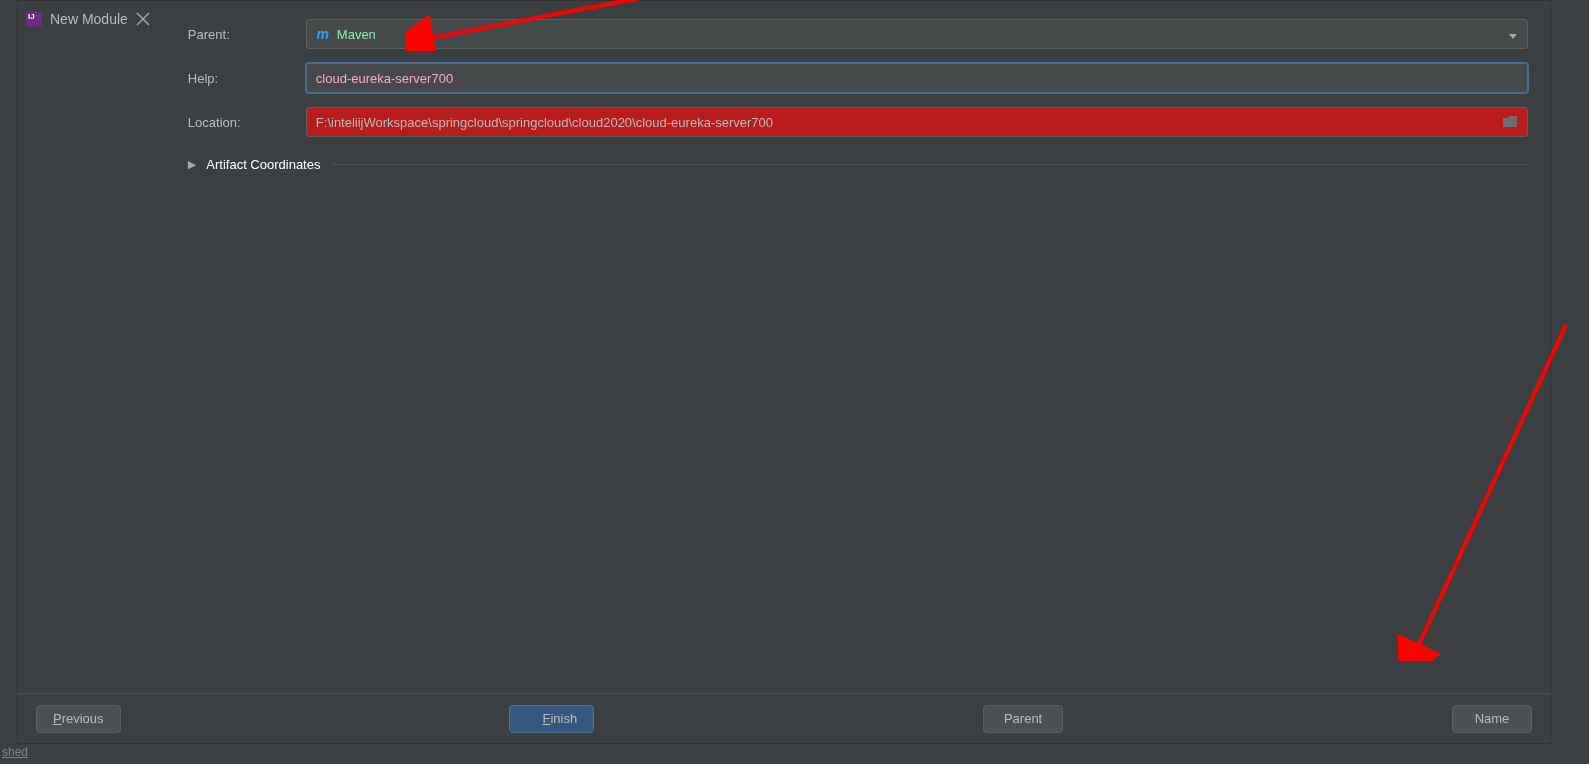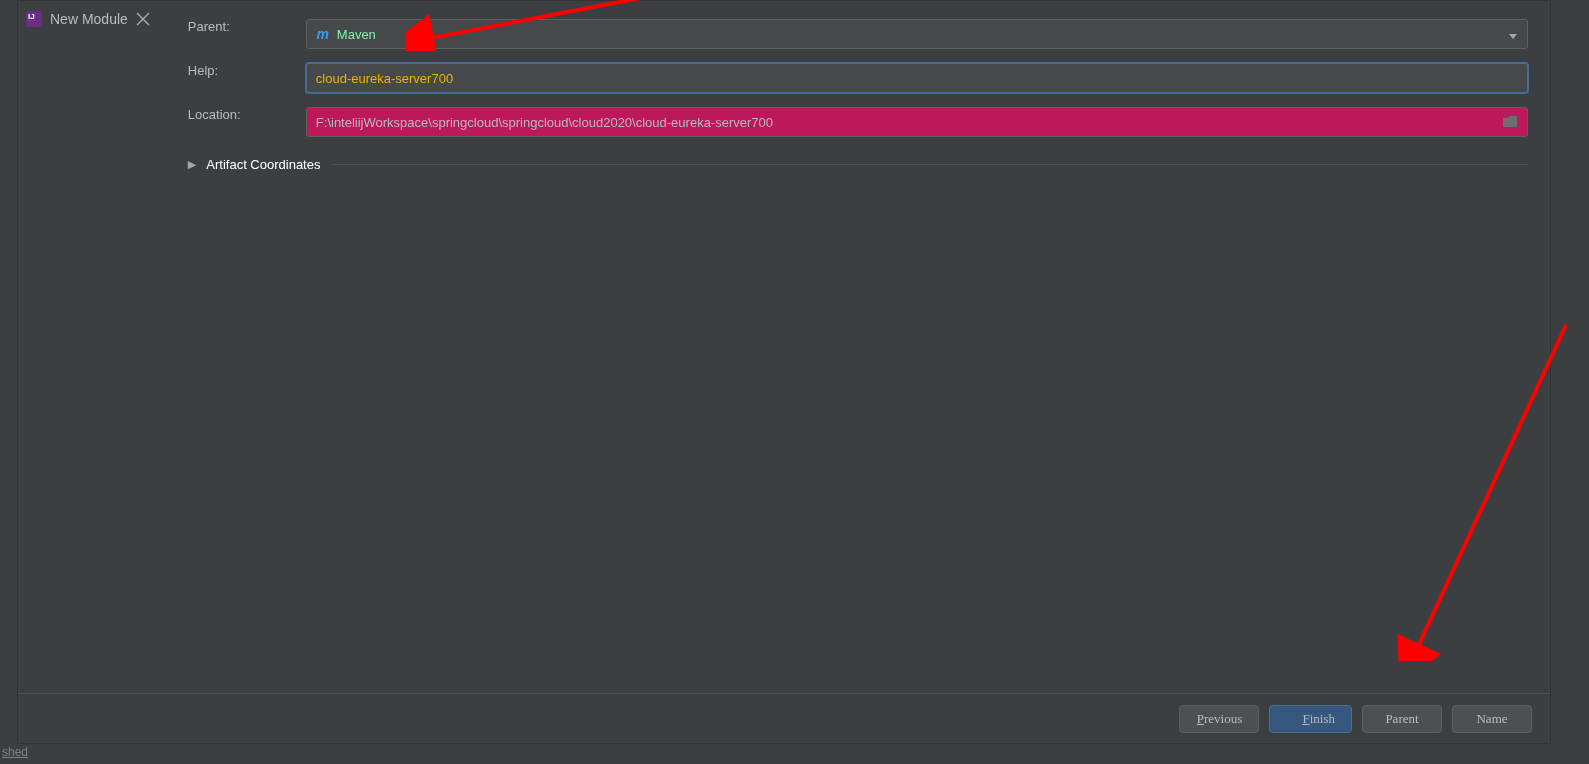--- a/index.html
+++ b/index.html
@@ -77,20 +77,21 @@
     }
     .close-icon svg { width: 14px; height: 14px; }
 
     .content {
       flex: 1;
       padding: 18px 22px 10px 22px;
       position: relative;
     }
     .form-row {
       display: flex;
+      align-items: center;
       margin-bottom: 14px;
     }
     .form-label {
       width: 118px;
       color: #bbbbbb;
       font-size: 13px;
     }
     .dropdown {
       flex: 1;
       height: 30px;
@@ -122,29 +123,29 @@
       color: #a6a6a6;
     }
     .text-input {
       flex: 1;
       height: 30px;
       background: #45494a;
       border: 1px solid #466d94;
       box-shadow: 0 0 0 1px #466d94;
       border-radius: 3px;
       padding: 0 9px;
-      color: #eab308;
+      color: #f9a8d4;
       font-size: 13px;
       font-family: inherit;
       outline: none;
     }
     .location-field {
       flex: 1;
       height: 30px;
-      background: #be185d;
+      background: #b91c1c;
       border: 1px solid #5e6060;
       border-radius: 3px;
       display: flex;
       align-items: center;
       padding: 0 9px;
       position: relative;
     }
     .location-text { color: #bbbbbb; flex: 1; }
     .browse-icon {
       color: #6e6e6e;
@@ -175,24 +176,23 @@
     }
     .button-bar {
       position: absolute;
       bottom: 0;
       left: 0;
       right: 0;
       height: 50px;
       border-top: 1px solid #515151;
       display: flex;
       align-items: center;
-      justify-content: flex-end;
+      justify-content: space-between;
       padding: 0 18px;
-      gap: 10px;
-      font-family: Liberation Serif, serif;
+      gap: 19px;
     }
     .btn {
       min-width: 80px;
       height: 28px;
       border-radius: 4px;
       border: 1px solid #5e6060;
       background: #4c5052;
       color: #bbbbbb;
       font-size: 13px;
       padding: 0 16px;

